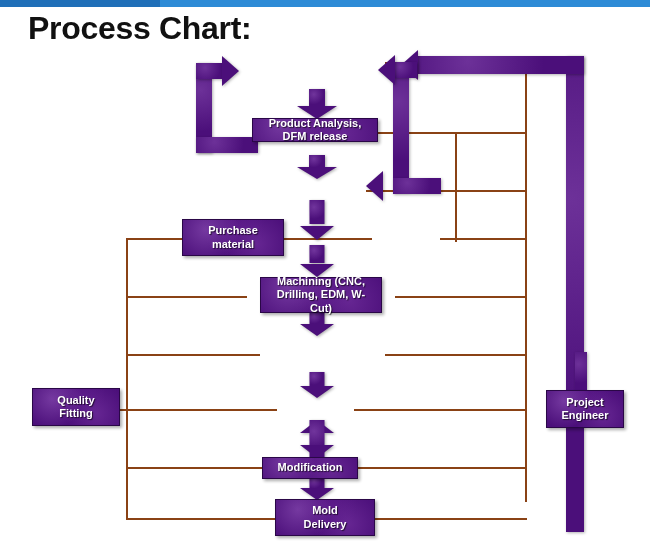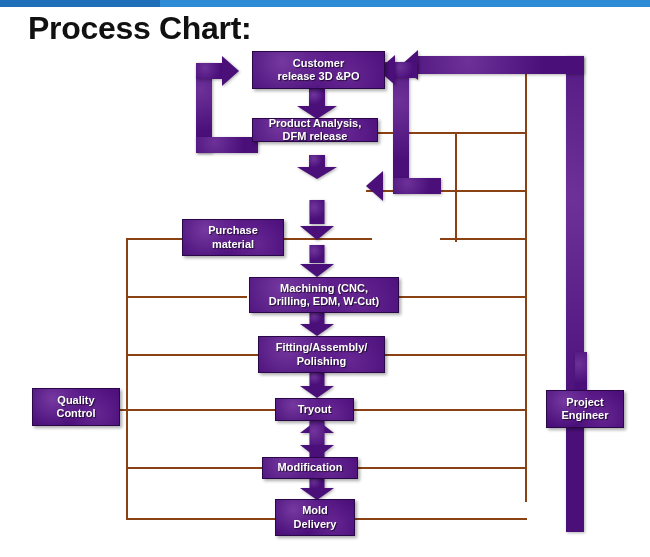--- a/index.html
+++ b/index.html
@@ -220,76 +220,61 @@
     <div class="head" style="border-left-width:17px; border-right-width:17px; border-top-width:13px;"></div>
   </div>
 
   <div class="arrow-down" style="left:300px; top:478px; width:34px; height:22px;">
     <div class="shaft" style="width:15px; height:10px;"></div>
     <div class="head" style="border-left-width:17px; border-right-width:17px; border-top-width:12px;"></div>
   </div>
 
   <div class="ploop" style="left:575px; top:352px; width:12px; height:40px;"></div>
 
-  <div class="node" style="left:252px; top:51px; width:133px; height:38px;">
-    <span>
-      <span>Customer</span>
-      <span>release 3D &amp;PO</span>
-    </span>
-  </div>
 
   <div class="node" style="left:252px; top:118px; width:126px; height:24px;">
     <span>
       <span>Product  Analysis,</span>
       <span>DFM release</span>
     </span>
   </div>
 
 
   <div class="node" style="left:182px; top:219px; width:102px; height:37px;">
     <span>
       <span>Purchase</span>
       <span>material</span>
     </span>
   </div>
 
 
-  <div class="node" style="left:249px; top:277px; width:150px; height:36px;">
+  <div class="node" style="left:260px; top:277px; width:122px; height:36px;">
     <span>
       <span>Machining (CNC,</span>
       <span>Drilling, EDM, W-Cut)</span>
     </span>
   </div>
 
-  <div class="node" style="left:258px; top:336px; width:127px; height:37px;">
-    <span>
-      <span>Fitting/Assembly/</span>
-      <span>Polishing</span>
-    </span>
-  </div>
-
-  <div class="node" style="left:275px; top:398px; width:79px; height:23px;">
-    <span>Tryout</span>
-  </div>
+
 
   <div class="node" style="left:262px; top:457px; width:96px; height:22px;text-align:center;">
     <span>Modification</span>
   </div>
 
-  <div class="node" style="left:275px; top:499px; width:80px; height:37px;">
+  <div class="node" style="left:275px; top:499px; width:100px; height:37px;">
     <span>
       <span>Mold</span>
       <span>Delivery</span>
     </span>
   </div>
 
   <div class="node" style="left:32px; top:388px; width:88px; height:38px;">
     <span>
       <span>Quality</span>
-      <span>Control</span>
+      <span>Fitting</span>
     </span>
   </div>
 
   <div class="node" style="left:546px; top:390px; width:78px; height:38px;">
     <span>
       <span>Project</span>
       <span>Engineer</span>
     </span>
   </div>
 

